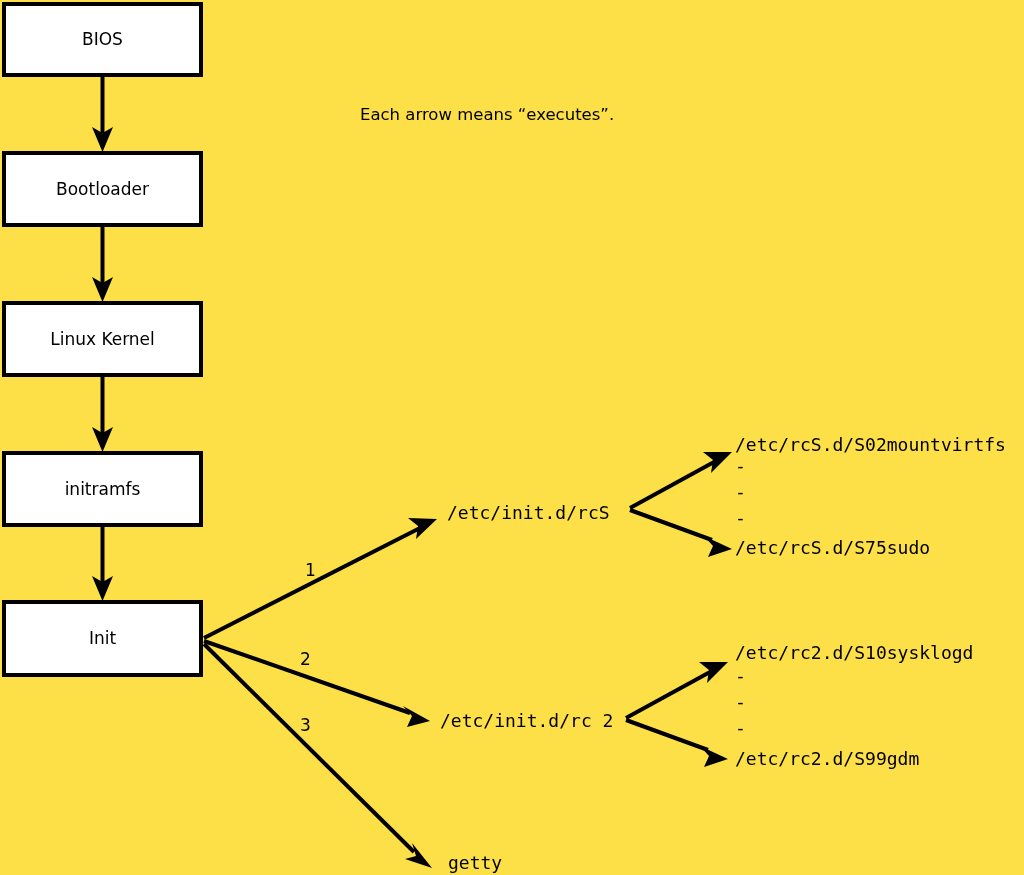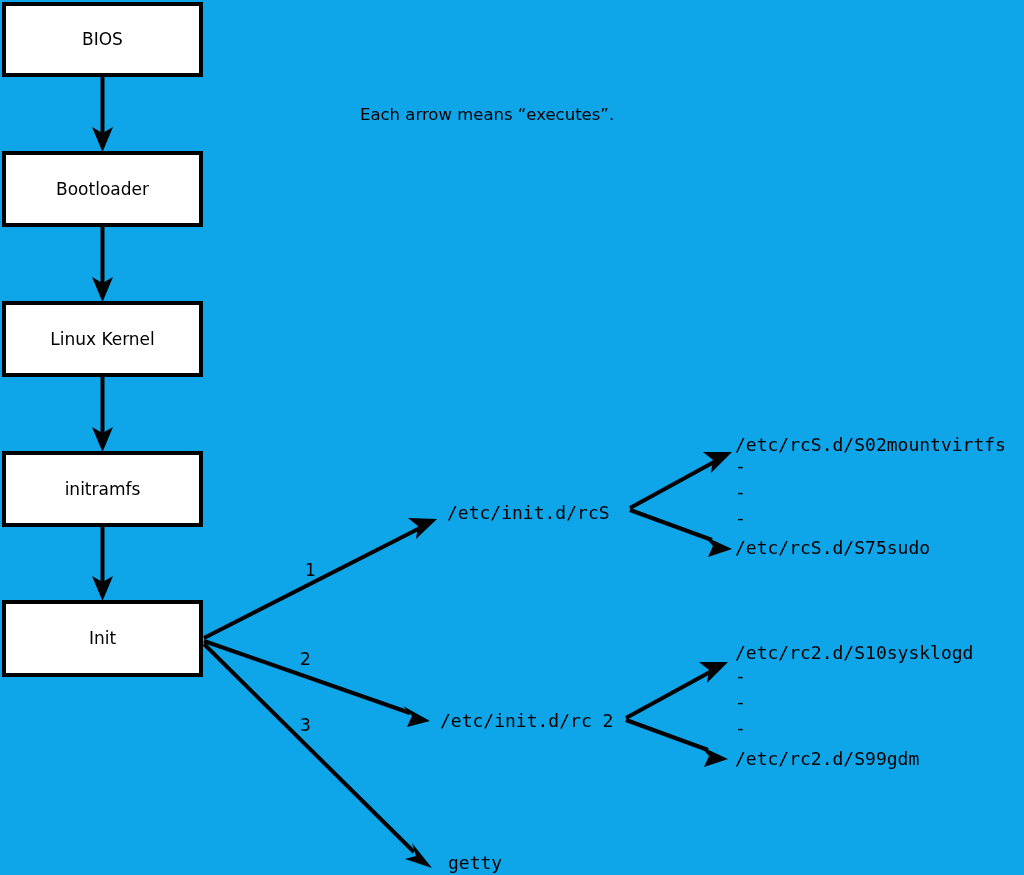--- a/index.html
+++ b/index.html
@@ -8,21 +8,21 @@
     background: #ffffff;
   }
   body {
     font-family: "DejaVu Sans", sans-serif;
     color: #000000;
   }
   #canvas {
     position: relative;
     width: 1024px;
     height: 875px;
-    background: #0ea5e9;
+    background: #fde047;
     overflow: hidden;
   }
   #diagram-svg {
     position: absolute;
     left: 0;
     top: 0;
     width: 1024px;
     height: 875px;
   }
   .box-label {

